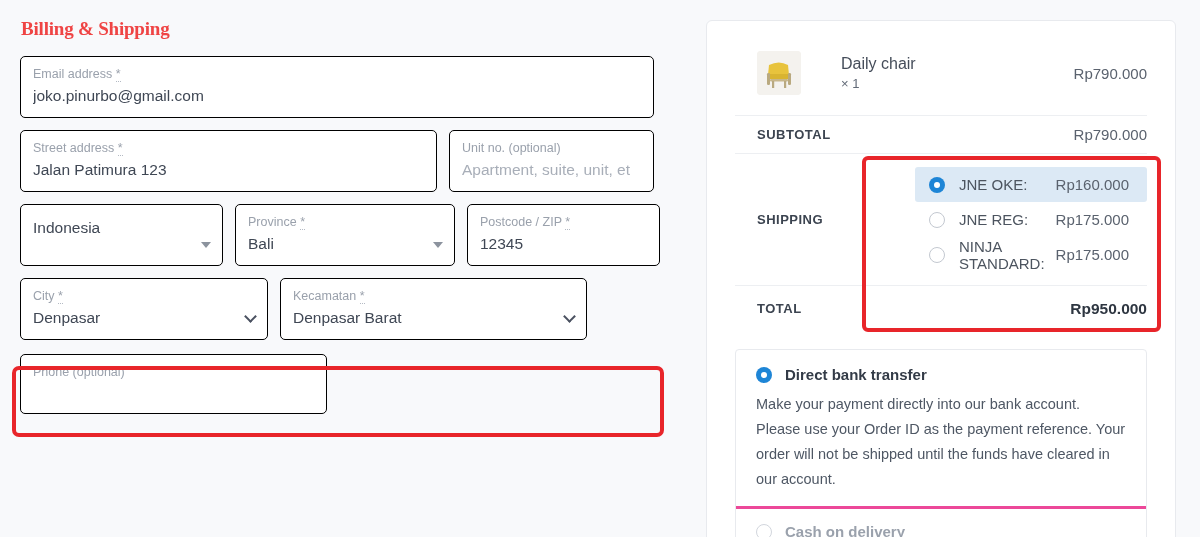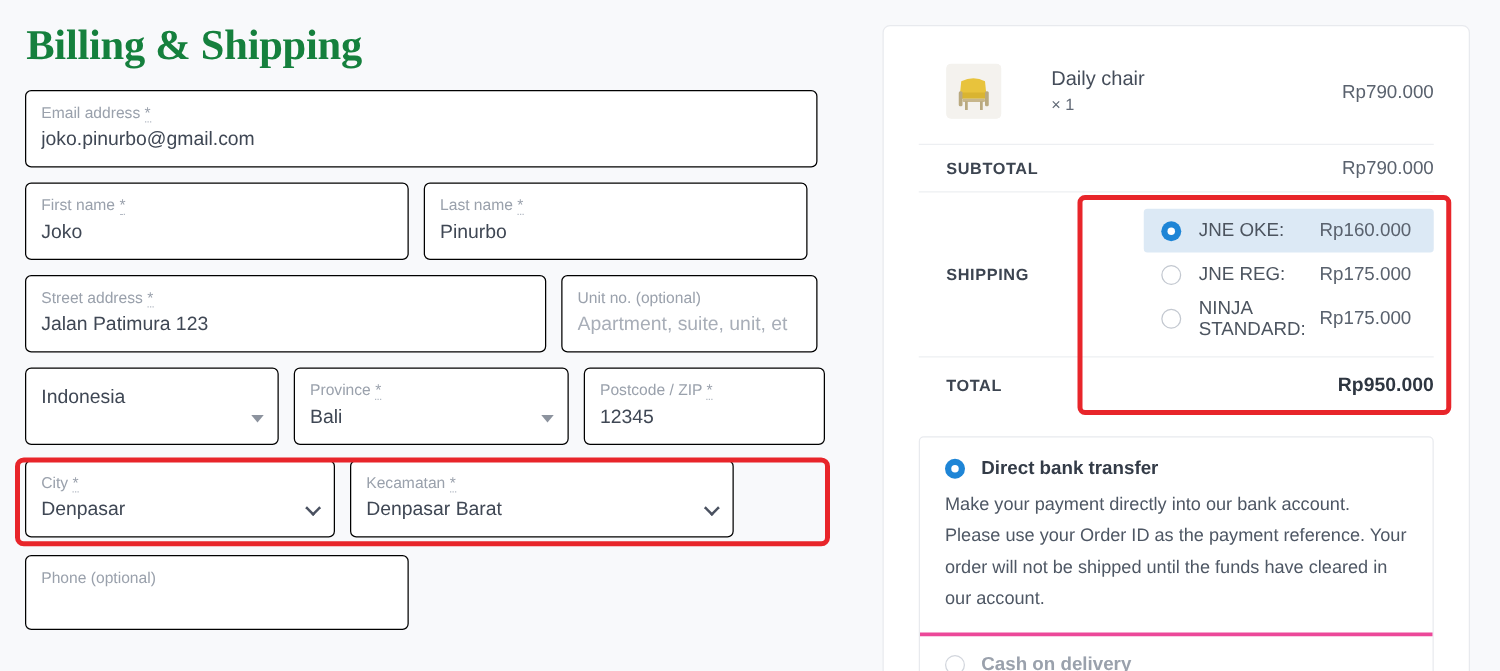--- a/index.html
+++ b/index.html
@@ -12,21 +12,21 @@
   .page { position: relative; width: 1200px; height: 537px; }
 
   
   .billing-col {
     position: absolute; left: 0; top: 0;
     width: 690px; height: 537px;
     padding: 18px 20px 0 20px;
   }
   .page-title {
     font-family: "Liberation Serif", "DejaVu Serif", serif;
-    font-size: 34px; font-weight: bold; color: #15803d;
+    font-size: 19px; font-weight: bold; color: #ef4444;
     letter-spacing: -0.2px;
     margin: 0 0 16px 1px;
   }
 
   .field-row { display: flex; gap: 12px; margin-bottom: 12px; }
 
   .field {
     background: #fff;
     border: 1px solid #000000;
     border-radius: 5px;
@@ -204,30 +204,20 @@
 
     <h1 class="page-title">Billing &amp; Shipping</h1>
 
     <div class="field-row">
       <div class="field w-email">
         <span class="field-label"><span>Email address</span> <span class="req">*</span></span>
         <span class="field-value">joko.pinurbo@gmail.com</span>
       </div>
     </div>
 
-    <div class="field-row">
-      <div class="field w-first">
-        <span class="field-label"><span>First name</span> <span class="req">*</span></span>
-        <span class="field-value">Joko</span>
-      </div>
-      <div class="field w-last">
-        <span class="field-label"><span>Last name</span> <span class="req">*</span></span>
-        <span class="field-value">Pinurbo</span>
-      </div>
-    </div>
 
     <div class="field-row">
       <div class="field w-street">
         <span class="field-label"><span>Street address</span> <span class="req">*</span></span>
         <span class="field-value">Jalan Patimura 123</span>
       </div>
       <div class="field w-unit">
         <span class="field-label">Unit no. (optional)</span>
         <span class="field-value placeholder">Apartment, suite, unit, et</span>
       </div>

